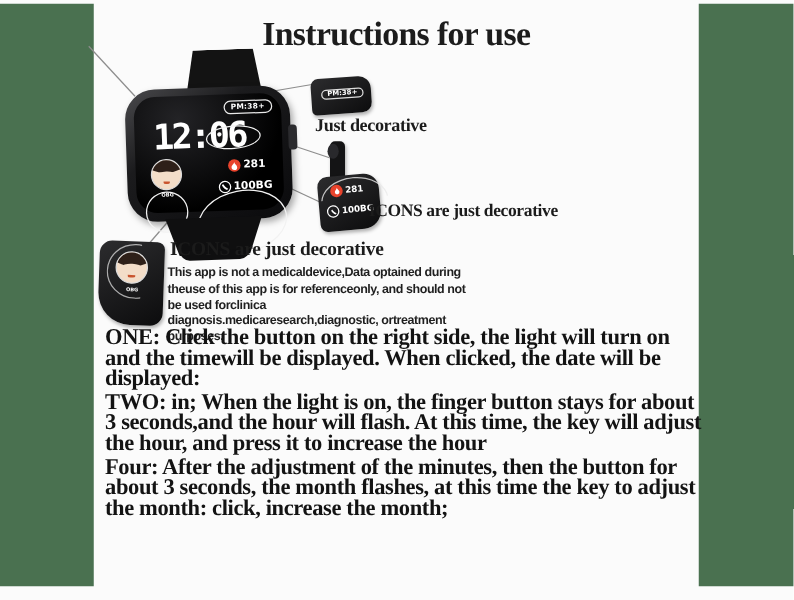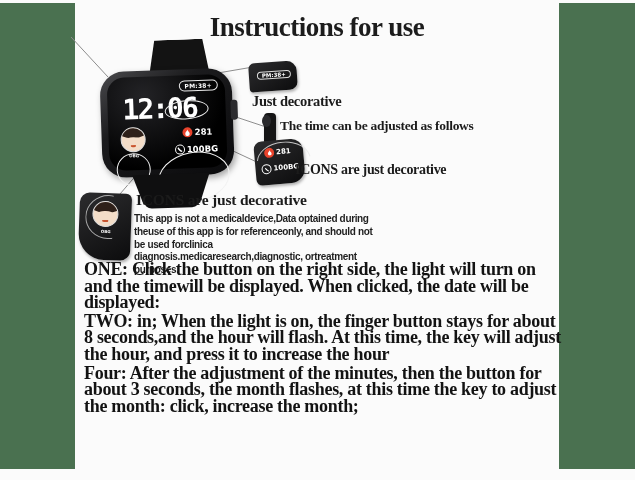--- a/index.html
+++ b/index.html
@@ -144,21 +144,20 @@
   </div>
 
   <div class="crop crop-badge">
     <div class="mini-badge">PM:38+</div>
   </div>
   <div class="caption cap-badge">Just decorative</div>
 
   <div class="crop crop-button">
     <div class="knob"></div>
   </div>
-  <div class="caption cap-button">The time can be adjusted as follows</div>
 
   <div class="crop crop-icons">
     <div class="arc"></div>
     <div class="icon-row r1">
       <span class="flame-dot">
         <svg width="5" height="6" viewBox="0 0 12 14">
             <path d="M6 0C6 4 1.5 5 1.5 9a4.5 4.5 0 0 0 9 0C10.5 5 6 4 6 0Z" fill="#fff"></path>
           </svg>
       </span>
       <span>281</span>
@@ -181,17 +180,17 @@
       <div class="fringe"></div>
       <div class="mouth"></div>
     </div>
     <div class="avatar-label">OBG</div>
   </div>
   <div class="caption cap-avatar-heading">ICONS are just decorative</div>
   <div class="disclaimer">This app is not a medicaldevice,Data optained during theuse of this app is for referenceonly, and should not be used forclinica diagnosis.medicaresearch,diagnostic, ortreatment purposes.</div>
 
   <div class="instructions">
     <p>ONE: Click the button on the right side, the light will turn on and the timewill be displayed. When clicked, the date will be displayed:</p>
-    <p>TWO: in; When the light is on, the finger button stays for about 8 seconds,and the hour will flash. At this time, the key will adjust the hour, and press it to increase the hour</p>
+    <p>TWO: in; When the light is on, the finger button stays for about 3 seconds,and the hour will flash. At this time, the key will adjust the hour, and press it to increase the hour</p>
     <p>Four: After the adjustment of the minutes, then the button for about 3 seconds, the month flashes, at this time the key to adjust the month: click, increase the month;</p>
   </div>
 
 </div>
 
 </body></html>

